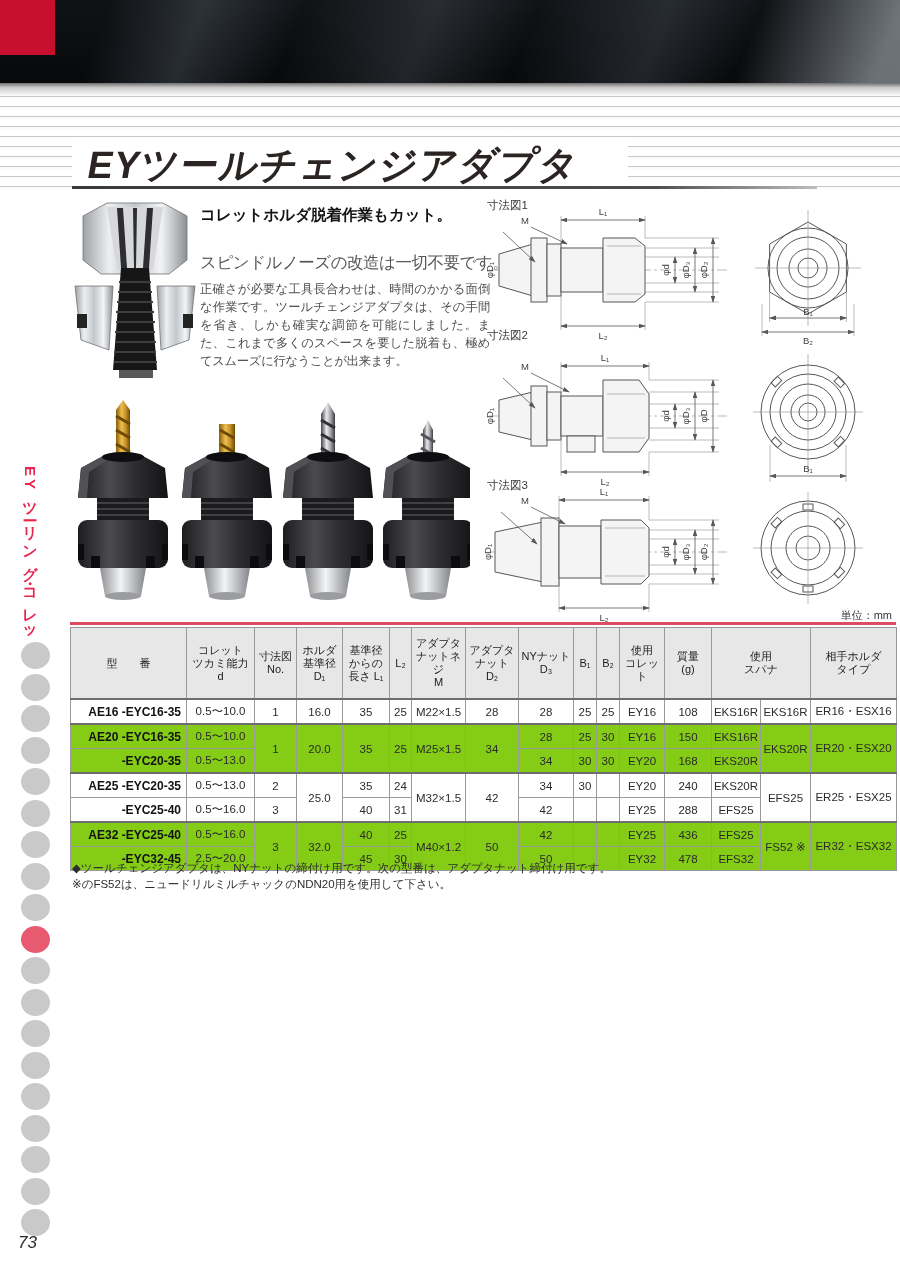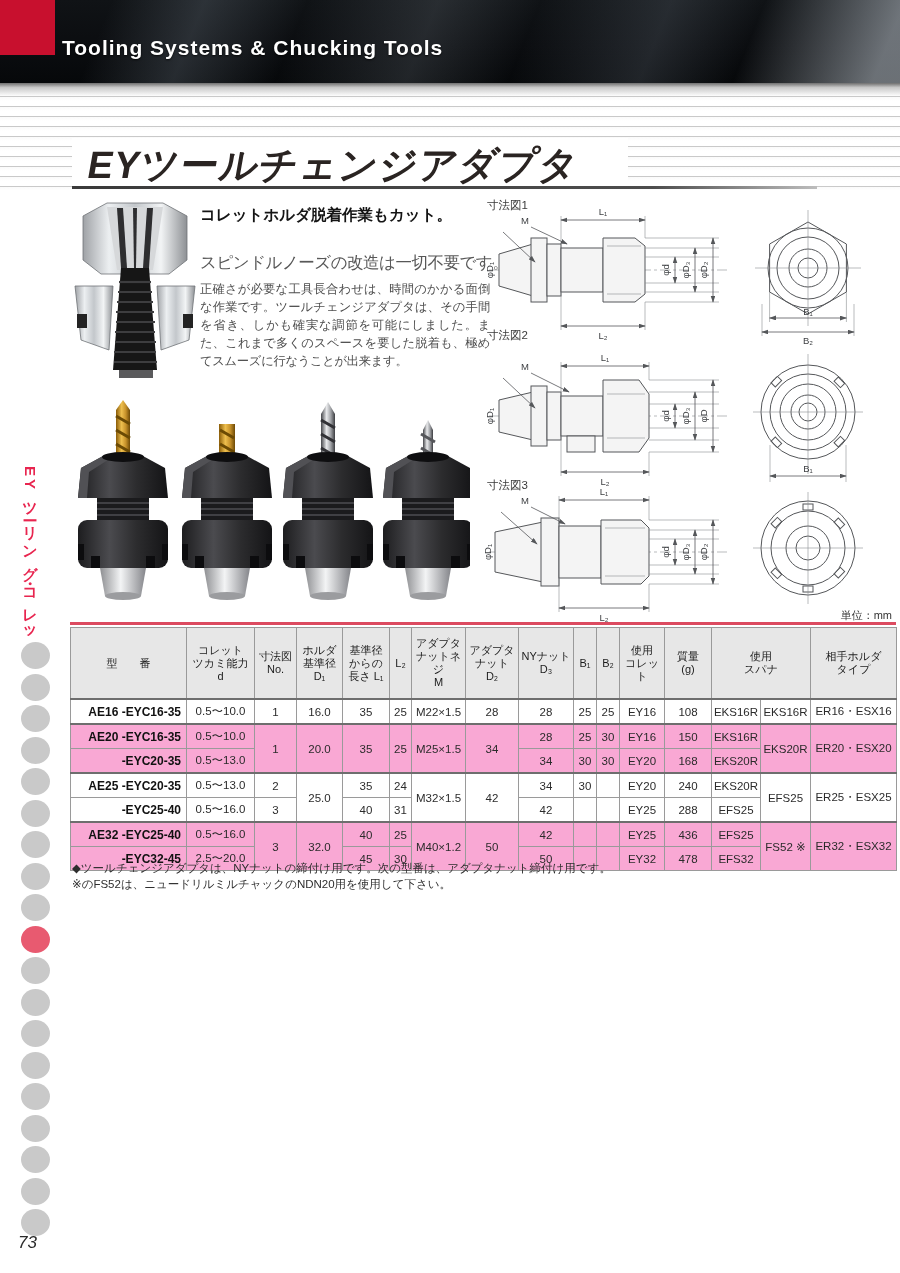--- a/index.html
+++ b/index.html
@@ -52,42 +52,41 @@
 
   
   .tbl-wrap{position:absolute;left:70px;top:622px;width:826px;}
   .red-rule{height:3px;background:#dc4b60;margin-bottom:2px;}
   table{border-collapse:collapse;table-layout:fixed;width:826px;}
   th,td{border:1px solid #9a9a9a;overflow:hidden;}
   table{border:1.5px solid #6e6e6e;}
   thead th{background:#e7e7e7;font-weight:normal;font-size:11px;line-height:13px;color:#1c1c1c;
        white-space:pre-line;height:68px;padding:1px;border-bottom:2px solid #6e6e6e;text-align:center;}
   tbody td{height:23px;font-size:11.5px;color:#2b2b2b;text-align:center;padding:0 1px;}
-  tbody tr.shade td{background:#f9a8d4;}
+  tbody tr.shade td{background:#84cc16;}
   tbody tr.gs td{border-top:2px solid #6e6e6e;}
   td.model{text-align:right;font-weight:bold;font-size:12px;color:#111;padding-right:5px;white-space:nowrap;margin-left:12px;}
   .footnote{position:absolute;left:72px;font-size:11.5px;color:#2e2e2e;}
   .fn1{top:861px;} .fn2{top:877px;}
 
   
   .side-label{position:absolute;left:20px;top:466px;writing-mode:vertical-rl;text-orientation:mixed;
        font-size:15px;font-weight:bold;letter-spacing:3px;color:#e8254f;}
   #dots{position:absolute;left:21px;top:642px;width:30px;}
   .dot{width:29px;height:27px;border-radius:50%;margin-bottom:4.5px;}
   .page-num{position:absolute;left:18px;top:1233px;font-family:Liberation Sans, sans-serif;
        font-style:italic;font-size:17px;color:#2a2a2a;}
 </style>
 </head>
 <body>
 
 <div id="page">
 
   <div class="hdr"></div>
   <div class="hdr-fade"></div>
-  <div class="hdr-title">Tooling Systems &amp; Chucking Tools</div>
   <div class="red-sq" style="background: rgb(200, 16, 46);"></div>
 
   <div class="stripes"></div>
   <div class="title-box"></div>
   <div class="title-underline"></div>
   <div class="page-title">EYツールチェンジアダプタ</div>
 
   <svg class="photo1" width="124" height="180" viewBox="0 0 124 180">
     <defs>
       <linearGradient id="silv" x1="0" y1="0" x2="1" y2="0">

